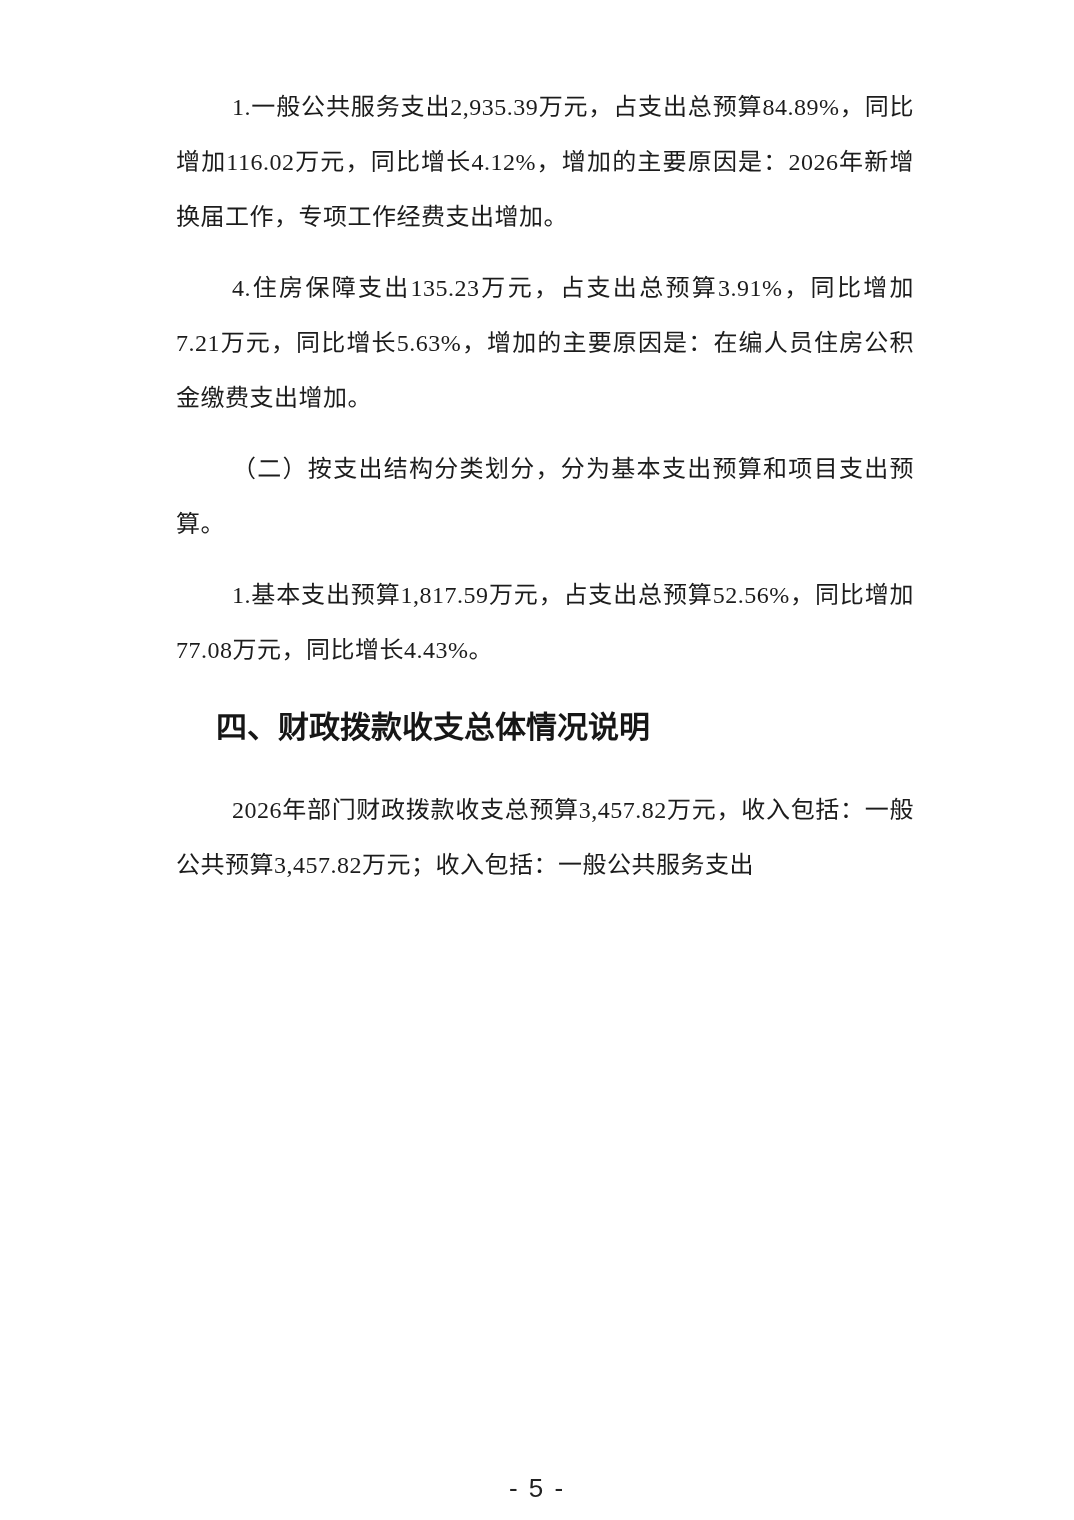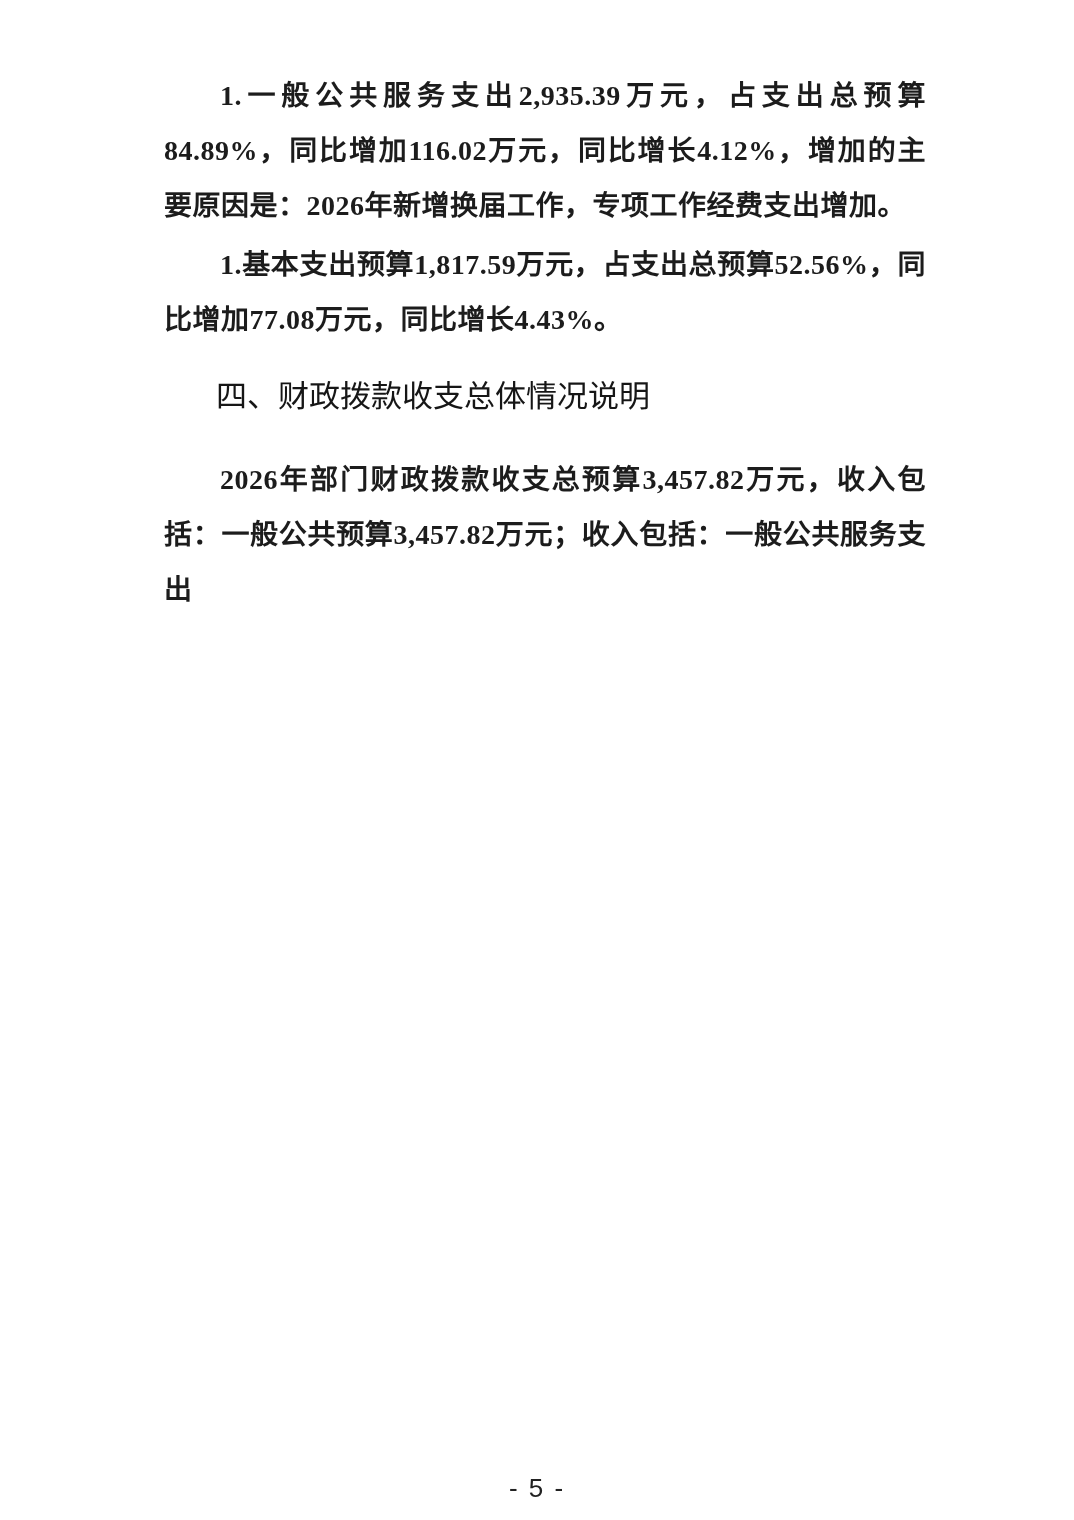--- a/index.html
+++ b/index.html
@@ -22,34 +22,33 @@
     height: 100%;
     background: #ffffff;
   }
   .content {
     position: absolute;
     top: 64px;
     left: 160px;
     right: 144px;
   }
   .para {
-    margin: 4px;
-    font-size: 28px;
+    margin: 16px;
+    font-size: 24px;
     line-height: 55px;
     text-align: justify;
     text-indent: 56px;
     font-family: "Liberation Serif", "DejaVu Serif", serif;
     letter-spacing: 0.5px;
-    font-weight: bold;
   }
   .heading {
     margin: 22px 0 28px 0;
     font-size: 31px;
     line-height: 55px;
-    font-weight: normal;
+    font-weight: bold;
     text-indent: 56px;
     font-family: "Liberation Sans", "DejaVu Sans", sans-serif;
     color: #161616;
   }
   .footer {
     position: absolute;
     left: 0;
     bottom: 16px;
     width: 100%;
     text-align: center;
@@ -60,20 +59,22 @@
     color: #222222;
     letter-spacing: 2px;
   }
 </style>
 </head>
 <body>
 
 <div class="page">
   <main class="content">
     <p class="para">1.一般公共服务支出2,935.39万元，占支出总预算84.89%，同比增加116.02万元，同比增长4.12%，增加的主要原因是：2026年新增换届工作，专项工作经费支出增加。</p>
+    <p class="para">4.住房保障支出135.23万元，占支出总预算3.91%，同比增加7.21万元，同比增长5.63%，增加的主要原因是：在编人员住房公积金缴费支出增加。</p>
+    <p class="para">（二）按支出结构分类划分，分为基本支出预算和项目支出预算。</p>
     <p class="para">1.基本支出预算1,817.59万元，占支出总预算52.56%，同比增加77.08万元，同比增长4.43%。</p>
     <h2 class="heading">四、财政拨款收支总体情况说明</h2>
     <p class="para">2026年部门财政拨款收支总预算3,457.82万元，收入包括：一般公共预算3,457.82万元；收入包括：一般公共服务支出</p>
   </main>
   <footer class="footer">
     <span class="page-number">- 5 -</span>
   </footer>
 </div>
 
 </body></html>

